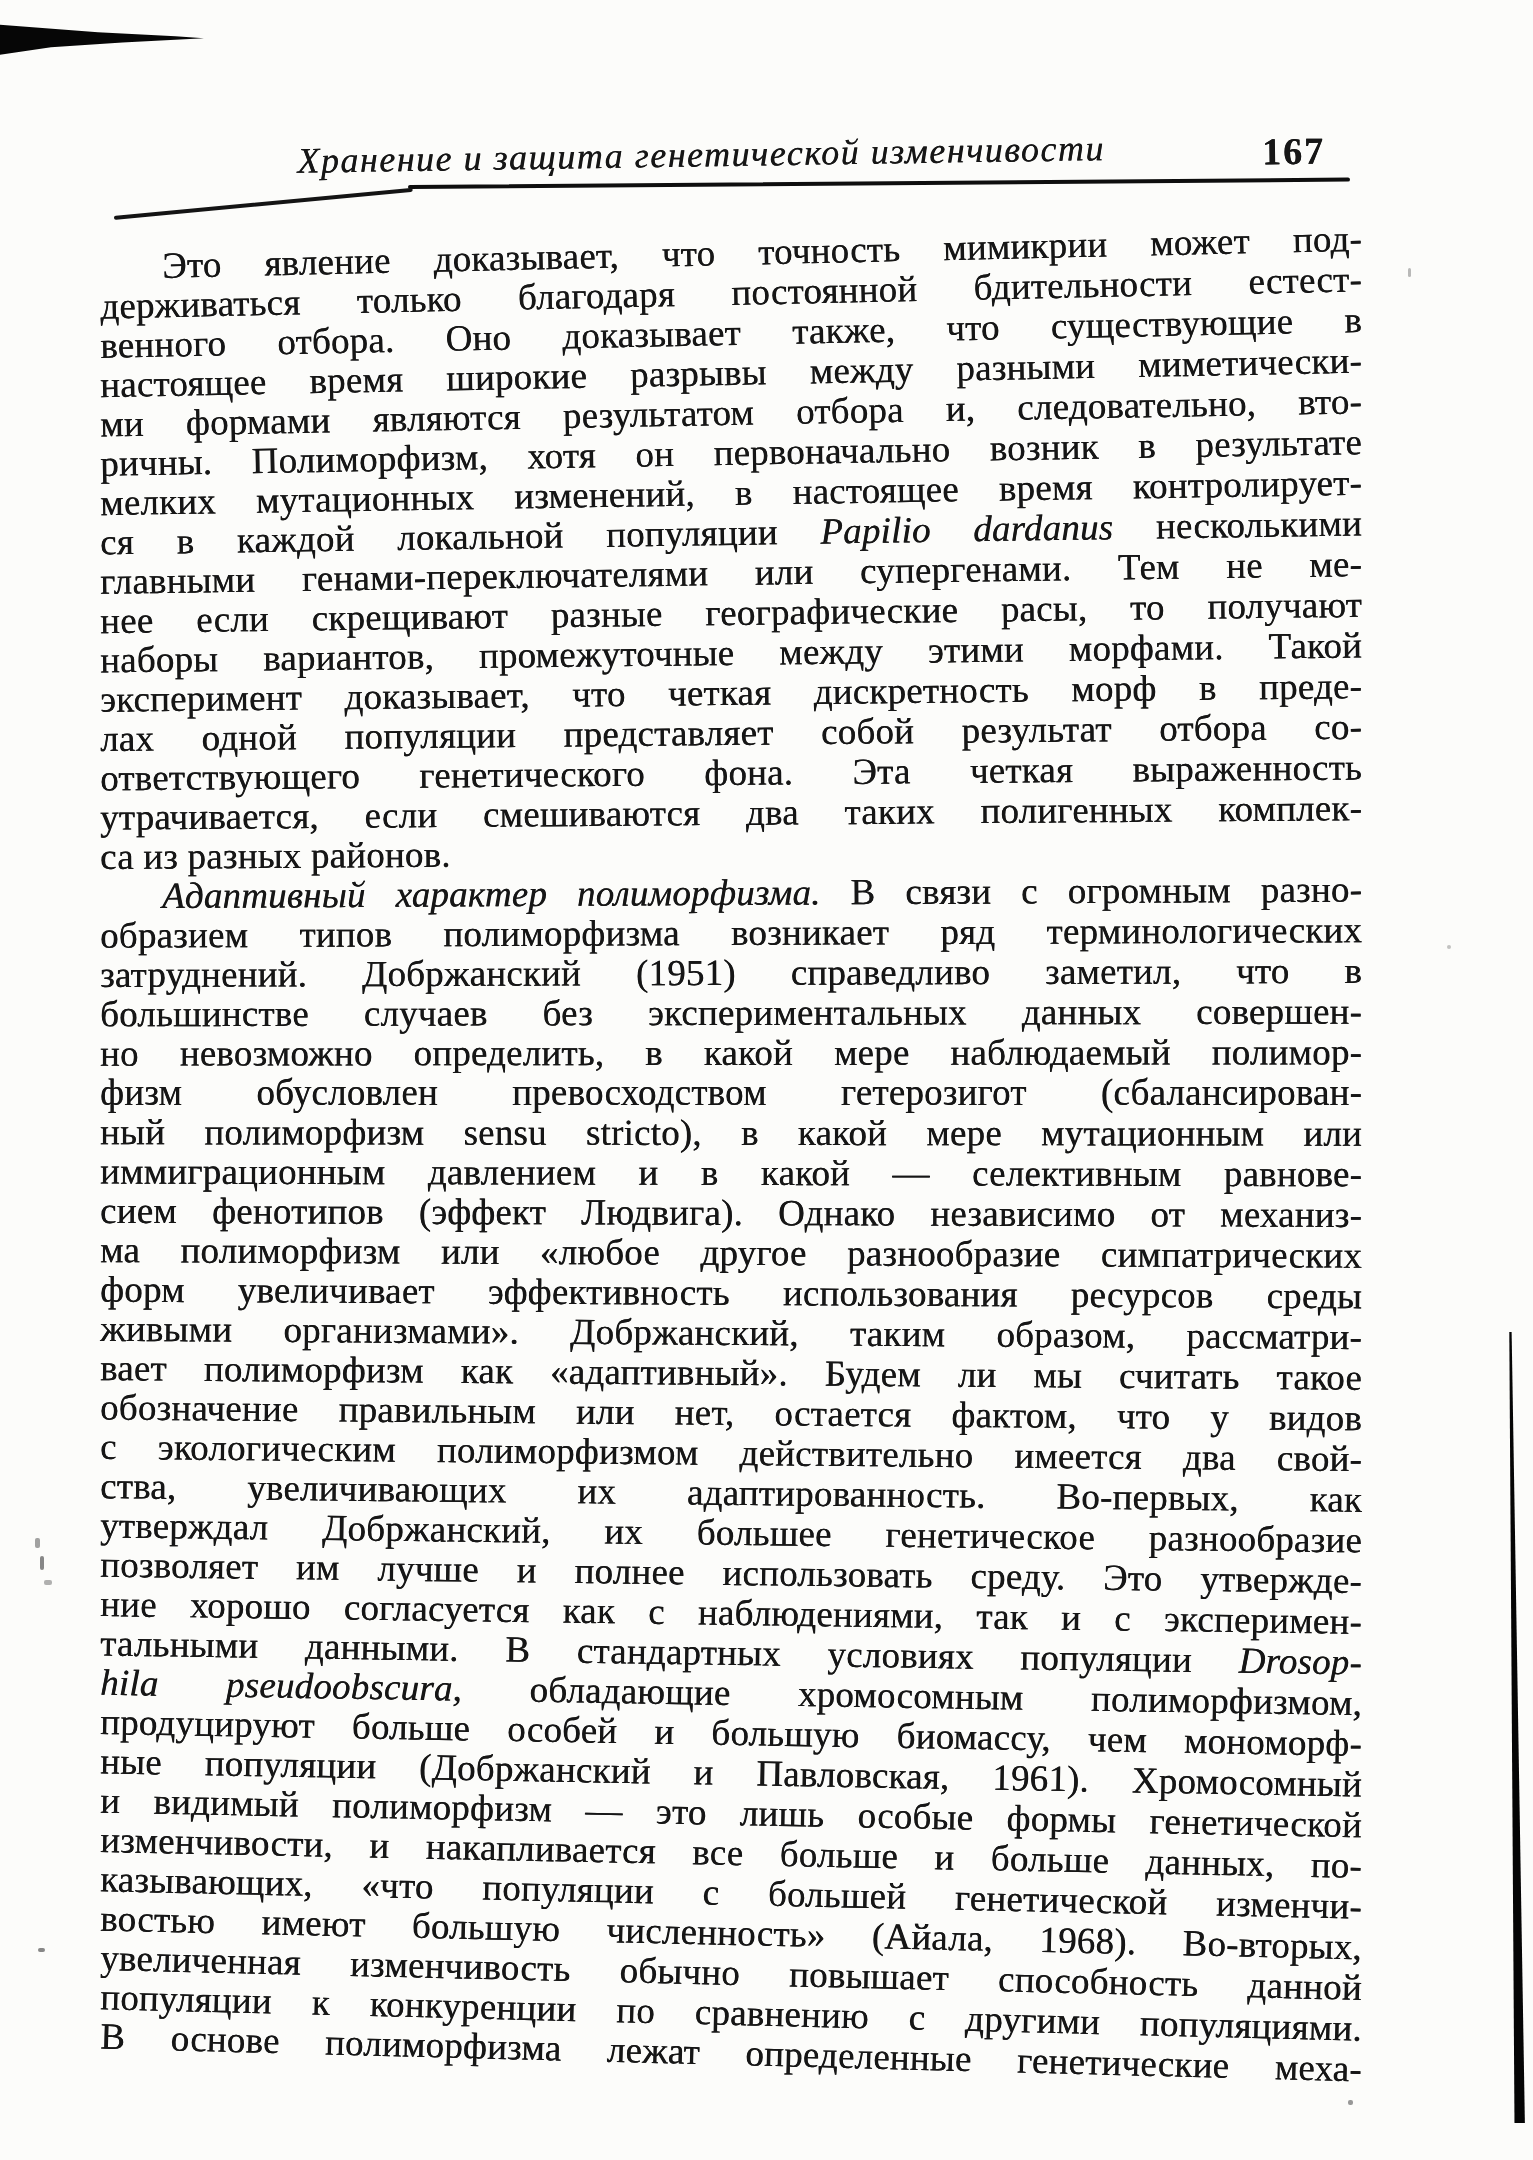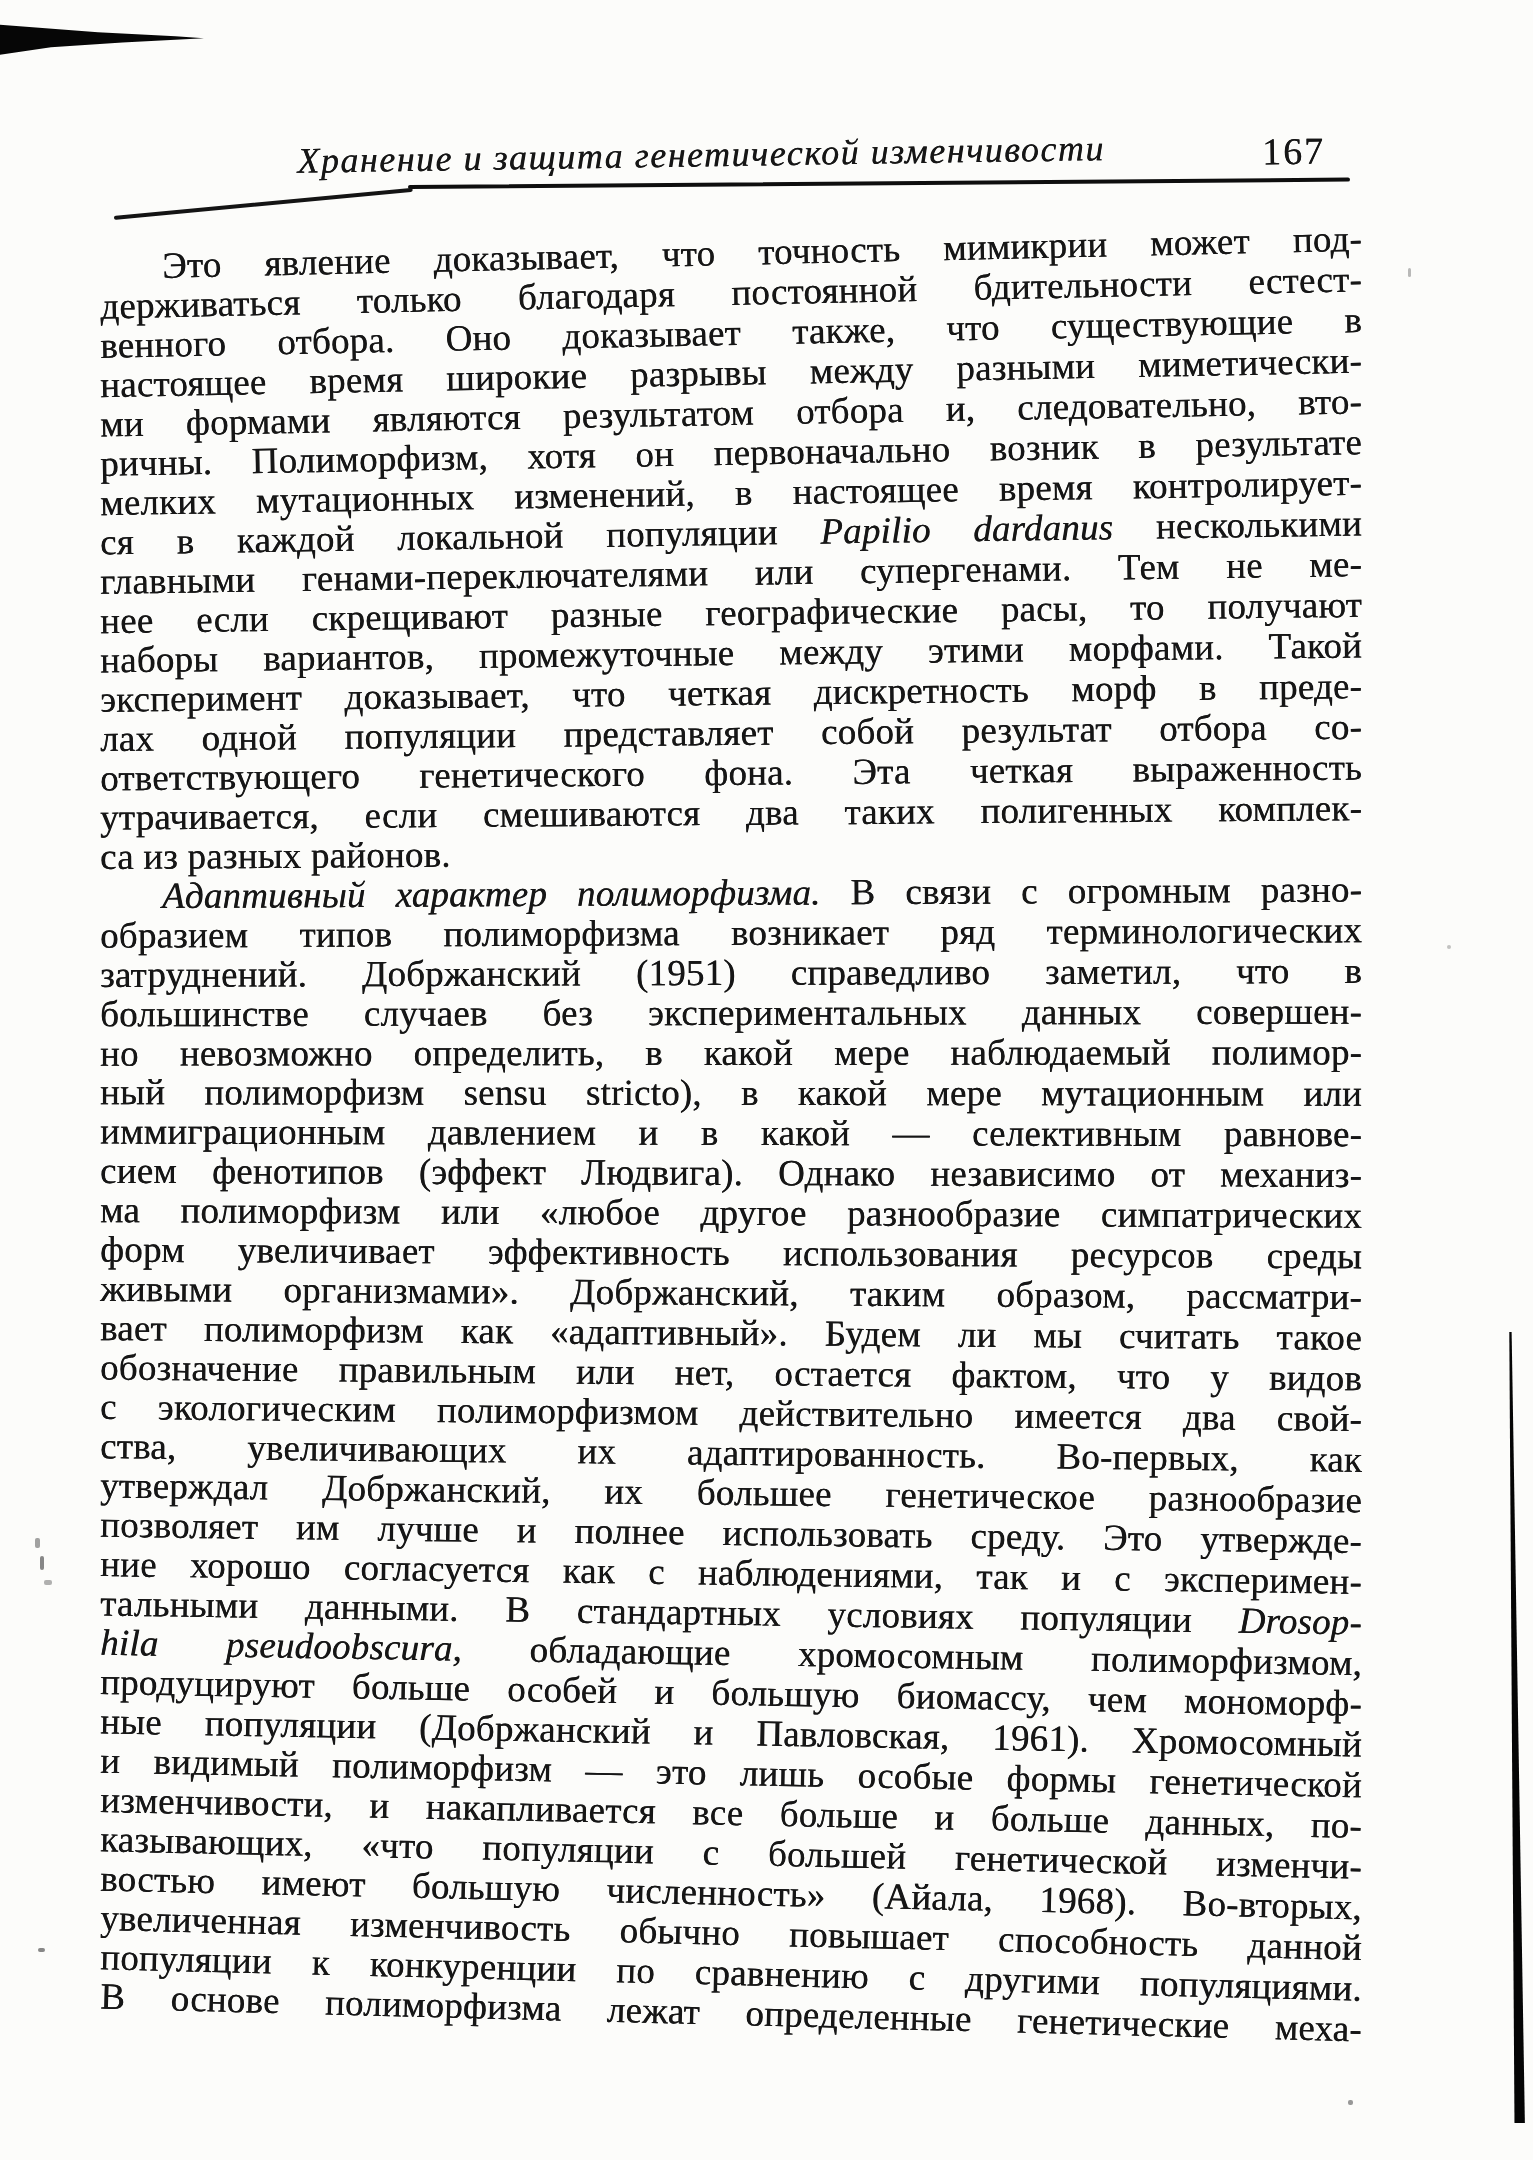--- a/index.html
+++ b/index.html
@@ -22,21 +22,21 @@
   .running-head .title{
     display:inline-block;
     font-style:italic;
     font-size:36px;line-height:40px;
     letter-spacing:1.5px;
     transform:translateX(-30px);
     text-shadow:0.4px 0 0 currentColor;
   }
   .folio{
     position:absolute;left:1262px;top:130px;
-    font-size:38px;line-height:42px;font-weight:normal;
+    font-size:38px;line-height:42px;font-weight:bold;
     letter-spacing:2px;
     transform:rotate(-0.8deg);
     text-shadow:0.4px 0 0 currentColor;
   }
   
   .rule-main{
     position:absolute;left:408px;top:185px;width:942px;height:4px;
     background:#0e0e0e;
     transform-origin:left center;
     transform:rotate(-0.45deg);
@@ -126,20 +126,21 @@
         <div class="line" style="transform: rotate(-0.494deg);"><span class="rm">ответствующего генетического фона. Эта четкая выраженность</span></div>
         <div class="line" style="transform: rotate(-0.432deg);"><span class="rm">утрачивается, если смешиваются два таких полигенных комплек-</span></div>
         <div class="line last" style="transform: rotate(-0.37deg);"><span class="rm">са из разных районов.</span></div>
       </div>
       <div class="paragraph">
         <div class="line indent" style="transform: rotate(-0.308deg);"><span class="it">Адаптивный характер полиморфизма.</span><span class="rm"> В связи с огромным разно-</span></div>
         <div class="line" style="transform: rotate(-0.246deg);"><span class="rm">образием типов полиморфизма возникает ряд терминологических</span></div>
         <div class="line" style="transform: rotate(-0.184deg);"><span class="rm">затруднений. Добржанский (1951) справедливо заметил, что в</span></div>
         <div class="line" style="transform: rotate(-0.122deg);"><span class="rm">большинстве случаев без экспериментальных данных совершен-</span></div>
         <div class="line" style="transform: rotate(-0.06deg);"><span class="rm">но невозможно определить, в какой мере наблюдаемый полимор-</span></div>
+        <div class="line" style="transform: rotate(0.002deg);"><span class="rm">физм обусловлен превосходством гетерозигот (сбалансирован-</span></div>
         <div class="line" style="transform: rotate(0.064deg);"><span class="rm">ный полиморфизм sensu stricto), в какой мере мутационным или</span></div>
         <div class="line" style="transform: rotate(0.126deg);"><span class="rm">иммиграционным давлением и в какой — селективным равнове-</span></div>
         <div class="line" style="transform: rotate(0.188deg);"><span class="rm">сием фенотипов (эффект Людвига). Однако независимо от механиз-</span></div>
         <div class="line" style="transform: rotate(0.25deg);"><span class="rm">ма полиморфизм или «любое другое разнообразие симпатрических</span></div>
         <div class="line" style="transform: rotate(0.312deg);"><span class="rm">форм увеличивает эффективность использования ресурсов среды</span></div>
         <div class="line" style="transform: rotate(0.374deg);"><span class="rm">живыми организмами». Добржанский, таким образом, рассматри-</span></div>
         <div class="line" style="transform: rotate(0.436deg);"><span class="rm">вает полиморфизм как «адаптивный». Будем ли мы считать такое</span></div>
         <div class="line" style="transform: rotate(0.498deg);"><span class="rm">обозначение правильным или нет, остается фактом, что у видов</span></div>
         <div class="line" style="transform: rotate(0.56deg);"><span class="rm">с экологическим полиморфизмом действительно имеется два свой-</span></div>
         <div class="line" style="transform: rotate(0.622deg);"><span class="rm">ства, увеличивающих их адаптированность. Во-первых, как</span></div>

